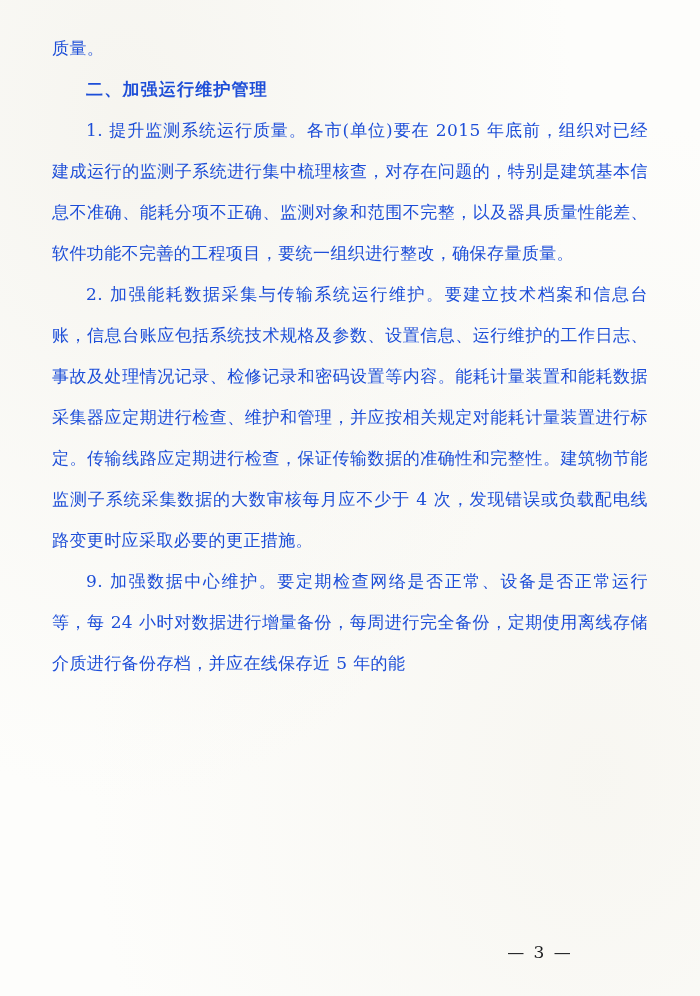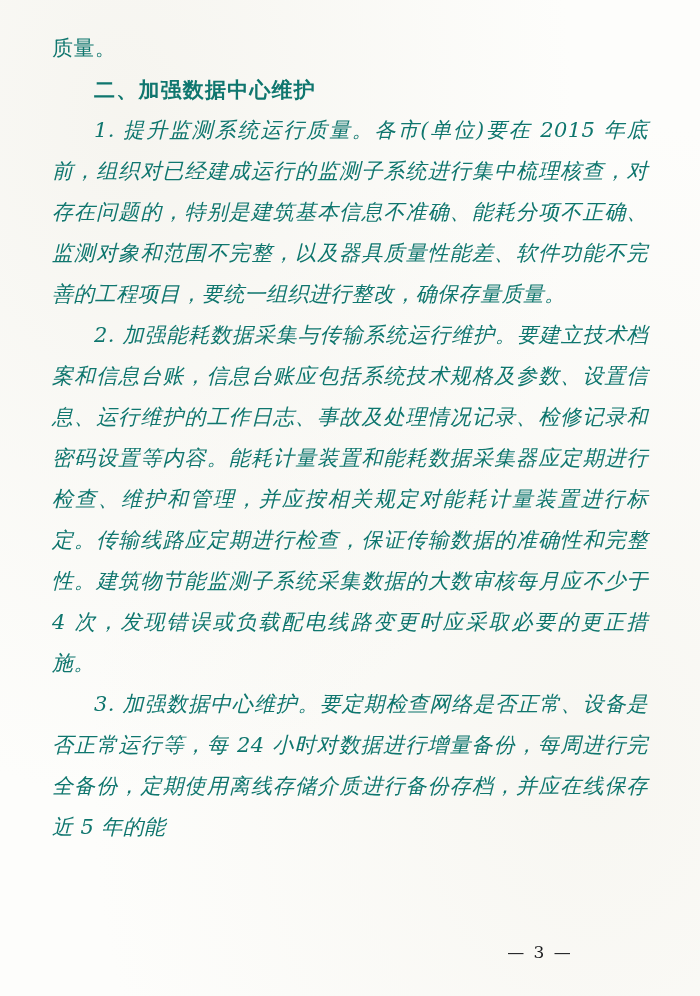--- a/index.html
+++ b/index.html
@@ -25,33 +25,32 @@
     content: "";
     position: absolute;
     inset: 0;
     background:
       radial-gradient(ellipse at 18% 12%, rgba(240,238,230,0.55), rgba(255,255,255,0) 55%),
       radial-gradient(ellipse at 85% 78%, rgba(242,240,232,0.5), rgba(255,255,255,0) 60%);
     pointer-events: none;
   }
   .doc-body {
     position: relative;
-    color: #0f766e;
-    font-size: 21px;
+    color: #1d4ed8;
+    font-size: 17px;
     line-height: 41px;
     letter-spacing: 0.4px;
     text-align: justify;
     text-justify: inter-ideograph;
   }
   p {
     margin: 0;
   }
   .indent {
     text-indent: 2em;
-    font-style: italic;
   }
   .heading {
     text-indent: 2em;
     font-weight: bold;
     letter-spacing: 1.2px;
   }
   .first-line {
     text-indent: 0;
   }
   .page-footer {
@@ -69,21 +68,21 @@
     display: inline-block;
     margin-left: 420px;
   }
 </style>
 </head>
 <body>
 
 <div class="page">
   <div class="doc-body">
     <p class="first-line">质量。</p>
-    <p class="heading">二、加强数据中心维护</p>
+    <p class="heading">二、加强运行维护管理</p>
     <p class="indent">1. 提升监测系统运行质量。各市(单位)要在 2015 年底前，组织对已经建成运行的监测子系统进行集中梳理核查，对存在问题的，特别是建筑基本信息不准确、能耗分项不正确、监测对象和范围不完整，以及器具质量性能差、软件功能不完善的工程项目，要统一组织进行整改，确保存量质量。</p>
     <p class="indent">2. 加强能耗数据采集与传输系统运行维护。要建立技术档案和信息台账，信息台账应包括系统技术规格及参数、设置信息、运行维护的工作日志、事故及处理情况记录、检修记录和密码设置等内容。能耗计量装置和能耗数据采集器应定期进行检查、维护和管理，并应按相关规定对能耗计量装置进行标定。传输线路应定期进行检查，保证传输数据的准确性和完整性。建筑物节能监测子系统采集数据的大数审核每月应不少于 4 次，发现错误或负载配电线路变更时应采取必要的更正措施。</p>
-    <p class="indent">3. 加强数据中心维护。要定期检查网络是否正常、设备是否正常运行等，每 24 小时对数据进行增量备份，每周进行完全备份，定期使用离线存储介质进行备份存档，并应在线保存近 5 年的能</p>
+    <p class="indent">9. 加强数据中心维护。要定期检查网络是否正常、设备是否正常运行等，每 24 小时对数据进行增量备份，每周进行完全备份，定期使用离线存储介质进行备份存档，并应在线保存近 5 年的能</p>
   </div>
   <div class="page-footer">
     <span class="page-number-wrap">— 3 —</span>
   </div>
 </div>
 
 </body></html>

